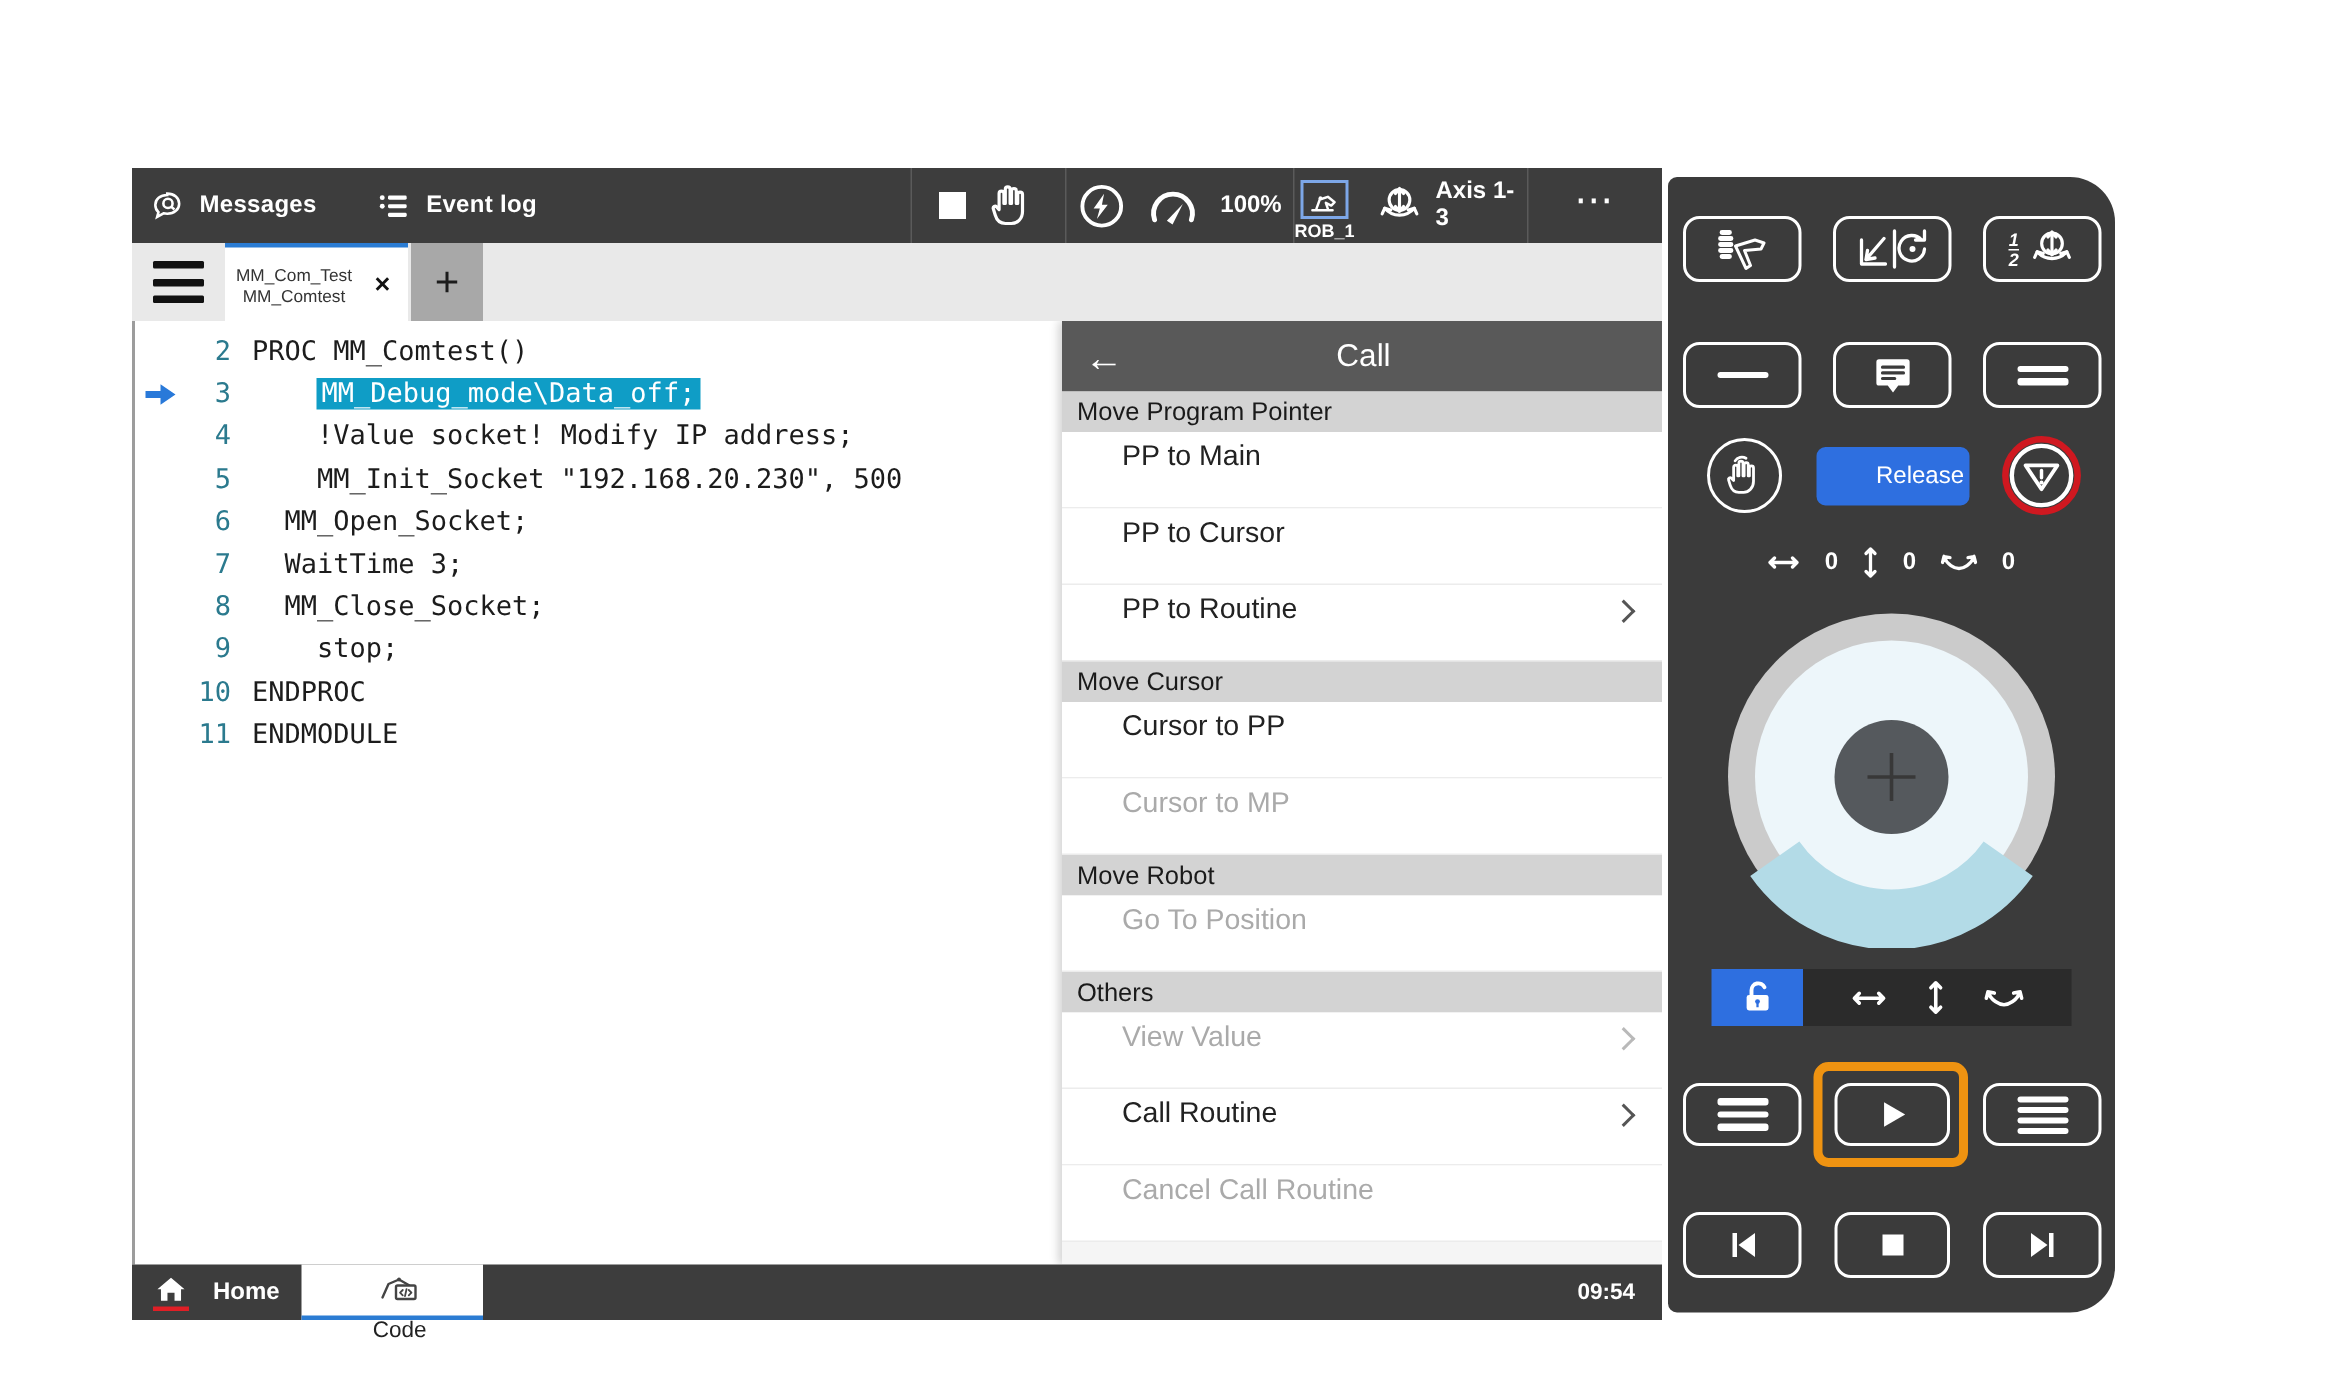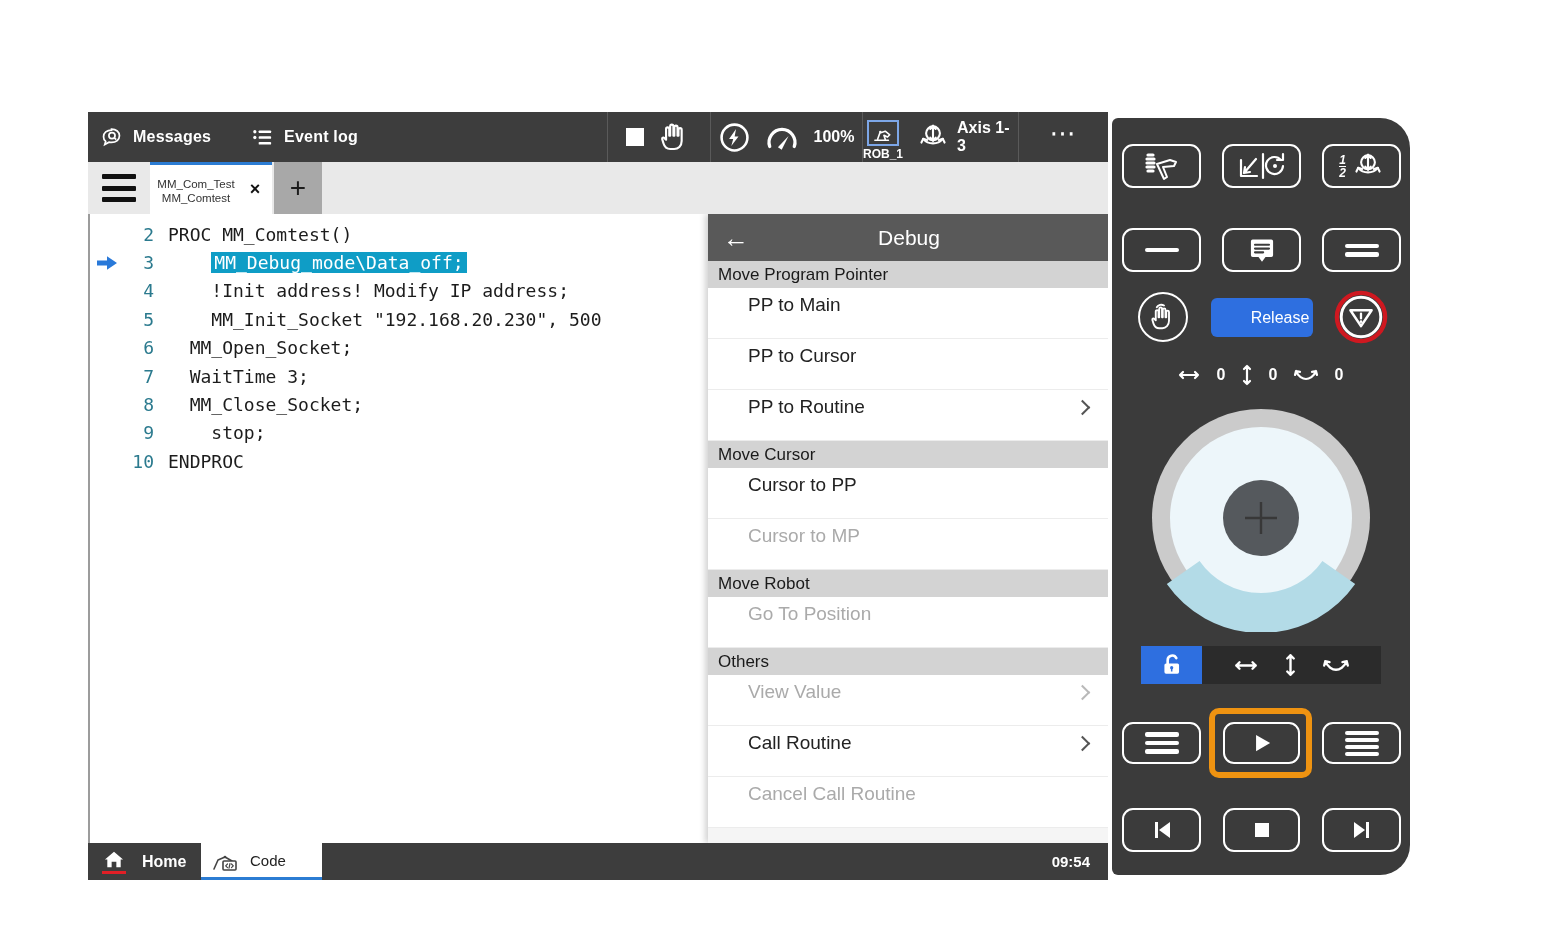--- a/index.html
+++ b/index.html
@@ -55,21 +55,21 @@
   .dbg-item.dis { color:#aaa; cursor:default; }
   .chev { margin-left:auto; width:11px; height:11px; border-top:2px solid #555; border-right:2px solid #555; transform:rotate(45deg); }
   .dis .chev { border-color:#b9b9b9; }
 
   
   .statusbar { position:absolute; left:0; top:731px; width:1020px; height:37px; background:#3d3d3d; display:flex; align-items:center; color:#fff; }
   .home { display:flex; align-items:center; gap:16px; padding-left:14px; width:113px; cursor:pointer; }
   .home-ic { display:flex; flex-direction:column; align-items:center; }
   .home-ic .redbar { width:24px; height:3px; background:#e01f26; margin-top:2px; }
   .home-label { font-size:16px; font-weight:700; }
-  .codetab { width:121px; height:37px; background:#fff; border-bottom:3px solid #2b7cd3; display:flex; align-items:center; gap:9px; padding-left:10px; color:#222; font-size:15px; cursor:pointer; }
+  .codetab { width:121px; height:37px; background:#fff; border-bottom:3px solid #2b7cd3; display:flex; align-items:center; gap:9px; padding-left:10px; color:#222; font-size:15px; cursor:pointer;flex-direction:column; }
   .sb-spacer { flex:1; }
   .time { font-size:15px; font-weight:700; padding-right:18px; }
 
   
   .pendant { position:absolute; left:1112px; top:118px; width:298px; height:757px; background:#3b3b3b; border-radius:6px 30px 30px 6px; color:#fff; }
   .pbtn { position:absolute; border:2.5px solid #fff; border-radius:11px; background:transparent; display:flex; align-items:center; justify-content:center; cursor:pointer; }
   .r1, .r2 { width:79px; height:44px; }
   .bars { display:flex; flex-direction:column; gap:4px; }
   .bars i { display:block; width:34px; height:4.5px; background:#fff; border-radius:2px; }
   .bars.b4 { gap:3px; } .bars.b4 i { height:4px; }
@@ -207,21 +207,21 @@
           <span class="ptr">
             <svg width="22" height="16" viewBox="0 0 22 16">
                 <path d="M1 5.6h10V1.2L21 8l-10 6.8V10.4H1z" fill="#2979d9"></path>
               </svg>
           </span>
           <span class="ln">3</span>
           <span class="ct i4"><span class="hl">MM_Debug_mode\Data_off;</span></span>
         </div>
         <div class="cl">
           <span class="ptr"></span><span class="ln">4</span>
-          <span class="ct i4">!Init address! Modify IP address;</span>
+          <span class="ct i4">!Value socket! Modify IP address;</span>
         </div>
         <div class="cl">
           <span class="ptr"></span><span class="ln">5</span>
           <span class="ct i4">MM_Init_Socket "192.168.20.230", 500</span>
         </div>
         <div class="cl">
           <span class="ptr"></span><span class="ln">6</span>
           <span class="ct i2">MM_Open_Socket;</span>
         </div>
         <div class="cl">
@@ -232,27 +232,31 @@
           <span class="ptr"></span><span class="ln">8</span>
           <span class="ct i2">MM_Close_Socket;</span>
         </div>
         <div class="cl">
           <span class="ptr"></span><span class="ln">9</span>
           <span class="ct i4">stop;</span>
         </div>
         <div class="cl">
           <span class="ptr"></span><span class="ln">10</span>
           <span class="ct">ENDPROC</span>
+        </div>
+        <div class="cl">
+          <span class="ptr"></span><span class="ln">11</span>
+          <span class="ct">ENDMODULE</span>
         </div>
       </div>
 
       <div class="debug">
         <div class="dbg-head">
           <span class="dbg-back">←</span>
-          <span class="dbg-title">Debug</span>
+          <span class="dbg-title">Call</span>
         </div>
 
         <div class="dbg-sec">Move Program Pointer</div>
         <div class="dbg-item">
             <span>PP to Main</span>
           </div>
         <div class="dbg-item">
             <span>PP to Cursor</span>
           </div>
         <div class="dbg-item">

